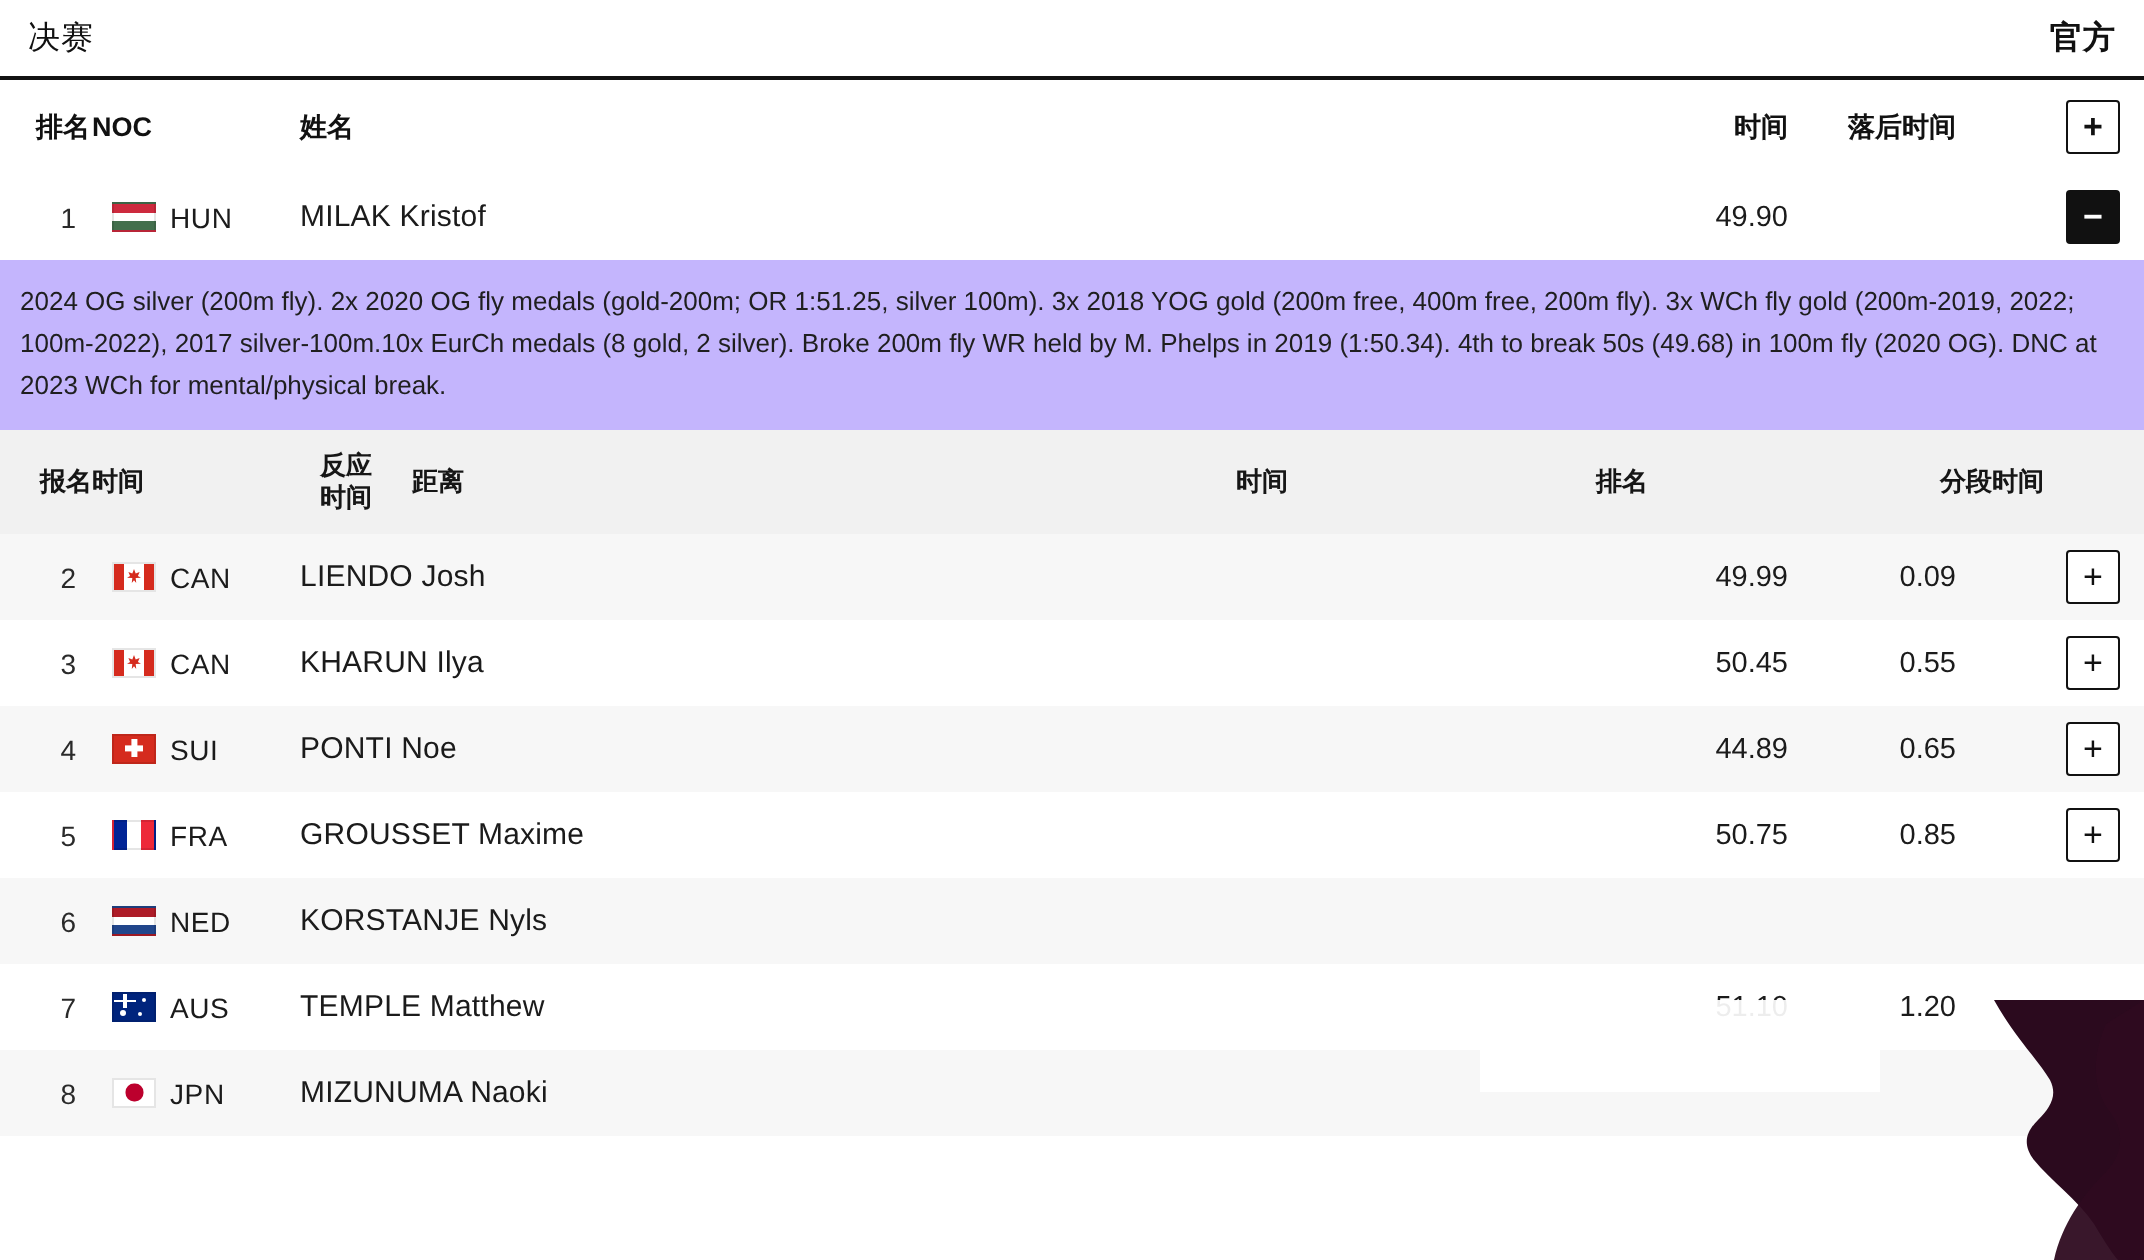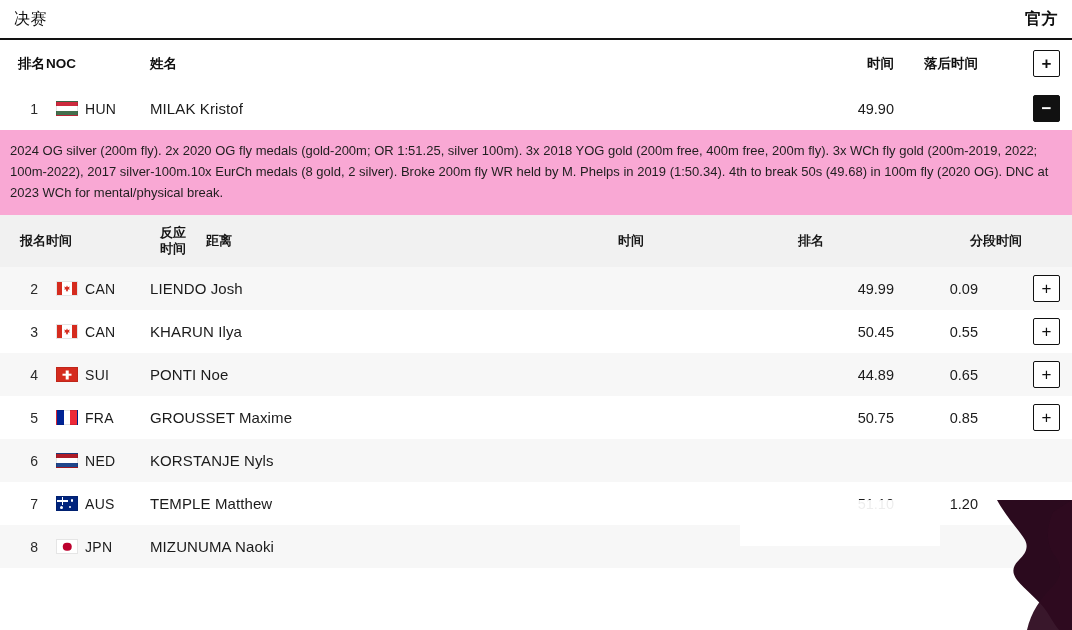--- a/index.html
+++ b/index.html
@@ -87,21 +87,20 @@
 
   td.cell-rank {
     text-align: right;
     padding-right: 8px;
     font-size: 14px;
     color: #2a2a2a;
   }
   td.cell-noc { padding-left: 10px; }
   .noc-wrap {
     display: flex;
-    align-items: center;
     gap: 7px;
   }
   .noc-code {
     font-size: 14px;
     letter-spacing: 0.3px;
     color: #1b1b1b;
   }
   td.cell-name {
     padding-left: 22px;
     font-size: 15px;
@@ -195,21 +194,21 @@
     border: 1.4px solid #111;
     background: #111;
     color: #fff;
     border-radius: 2px;
     font-weight: 700;
   }
 
   
   .detail-panel {
     position: relative;
-    background: #f9a8d4;
+    background: #c4b5fd;
   }
   .bio-text {
     font-size: 13px;
     line-height: 21px;
     color: #1f1f1f;
     padding: 10px 12px 12px 10px;
   }
 
   
   .splits {

